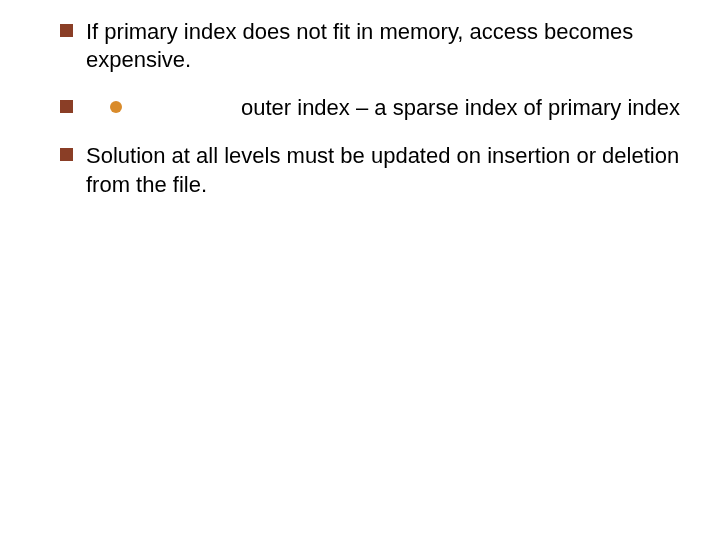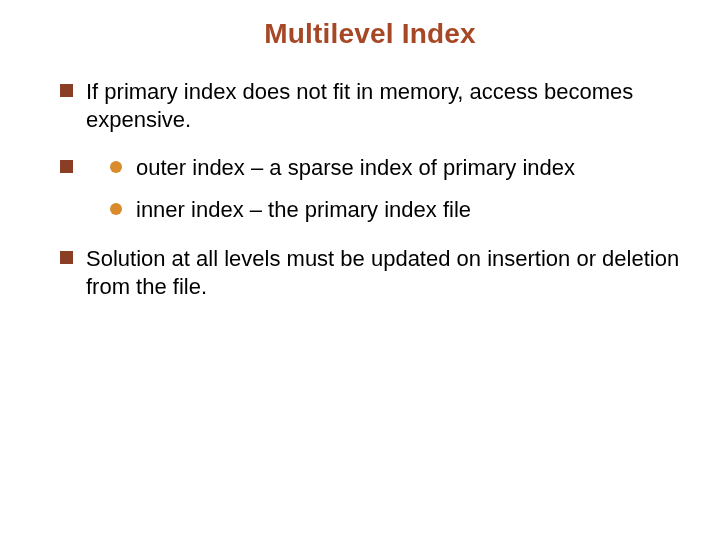--- a/index.html
+++ b/index.html
@@ -43,20 +43,21 @@
     left: 0;
     top: 6px;
     width: 13px;
     height: 13px;
     background: #8a3e26; 
   }
   ul.level2 {
     list-style: none;
     padding: 0;
     margin: 14px 0 0 24px;
+    text-align: right;
   }
   ul.level2 > li {
     position: relative;
     padding-left: 26px;
     font-size: 22px;
     line-height: 1.28;
     margin-bottom: 14px;
   }
   ul.level2 > li::before {
     content: "";
@@ -66,35 +67,31 @@
     width: 12px;
     height: 12px;
     border-radius: 50%;
     background: #d98b2b; 
   }
 </style>
 </head>
 <body>
 
 <div class="slide">
-  <h1 class="title">Multilevel Index</h1>
 
   <ul class="level1">
 
     <li>
       <span>If primary index does not fit in memory, access becomes expensive.</span>
     </li>
 
     <li>
       <ul class="level2">
         <li>
           <span>outer index – a sparse index of primary index</span>
-        </li>
-        <li>
-          <span>inner index – the primary index file</span>
         </li>
       </ul>
     </li>
 
 
     <li>
       <span>Solution at all levels must be updated on insertion or deletion from the file.</span>
     </li>
 
   </ul>

